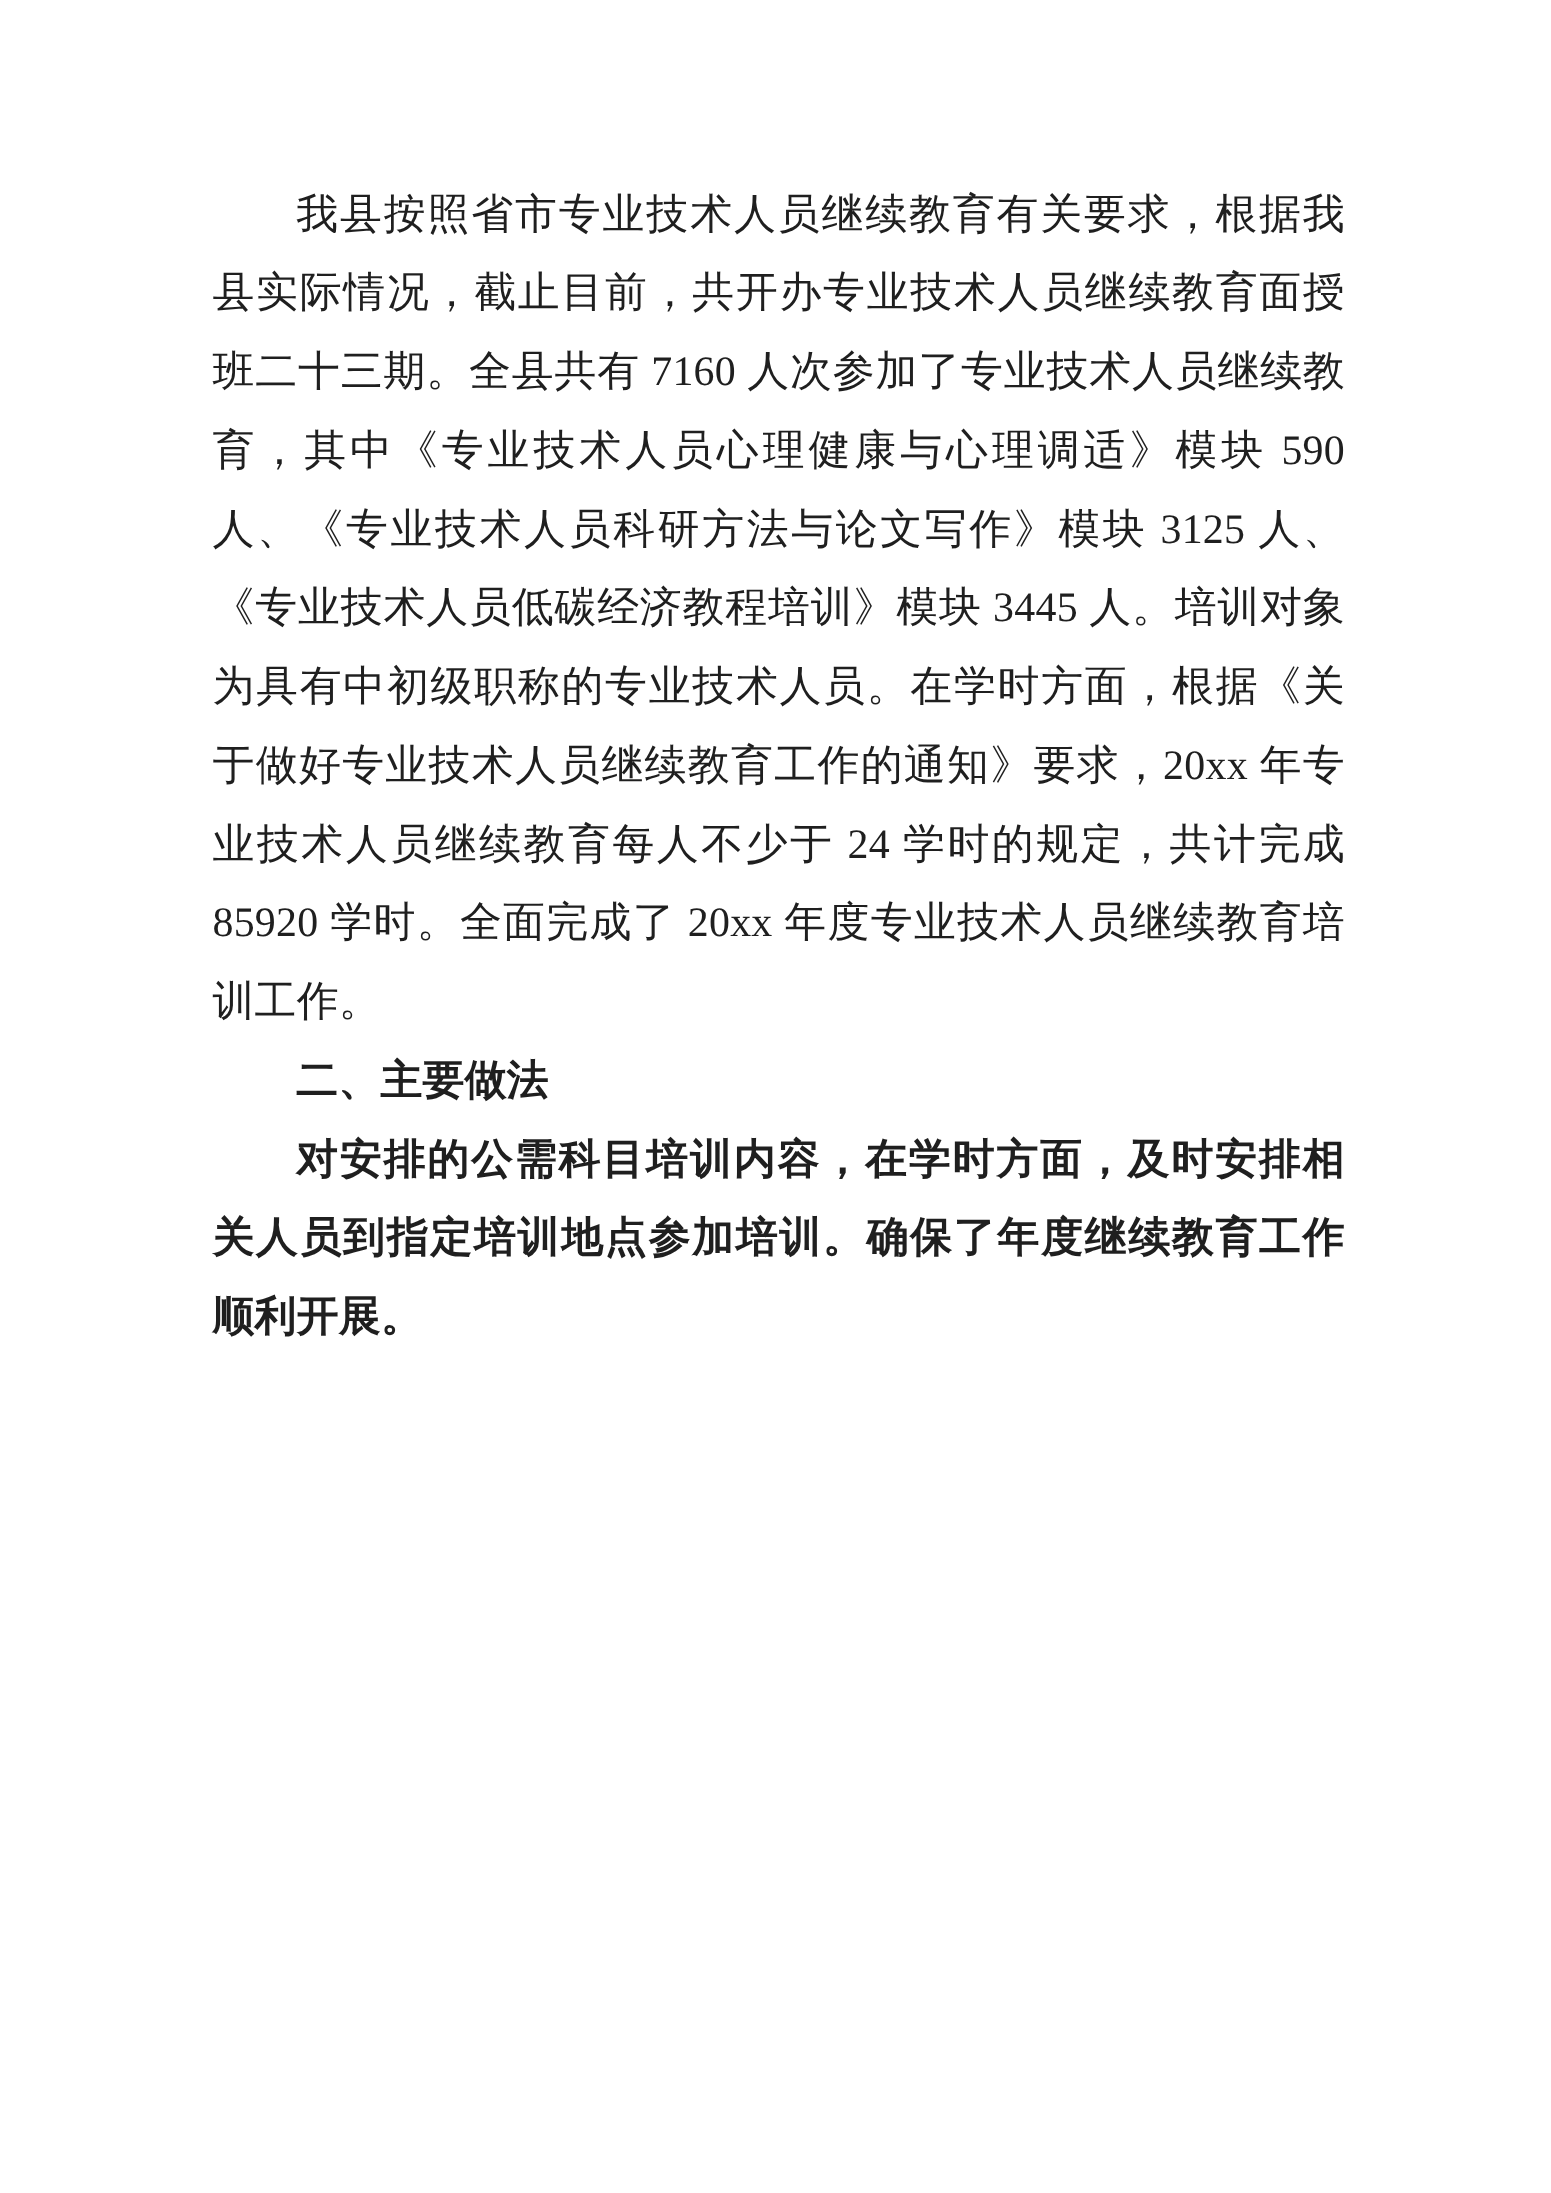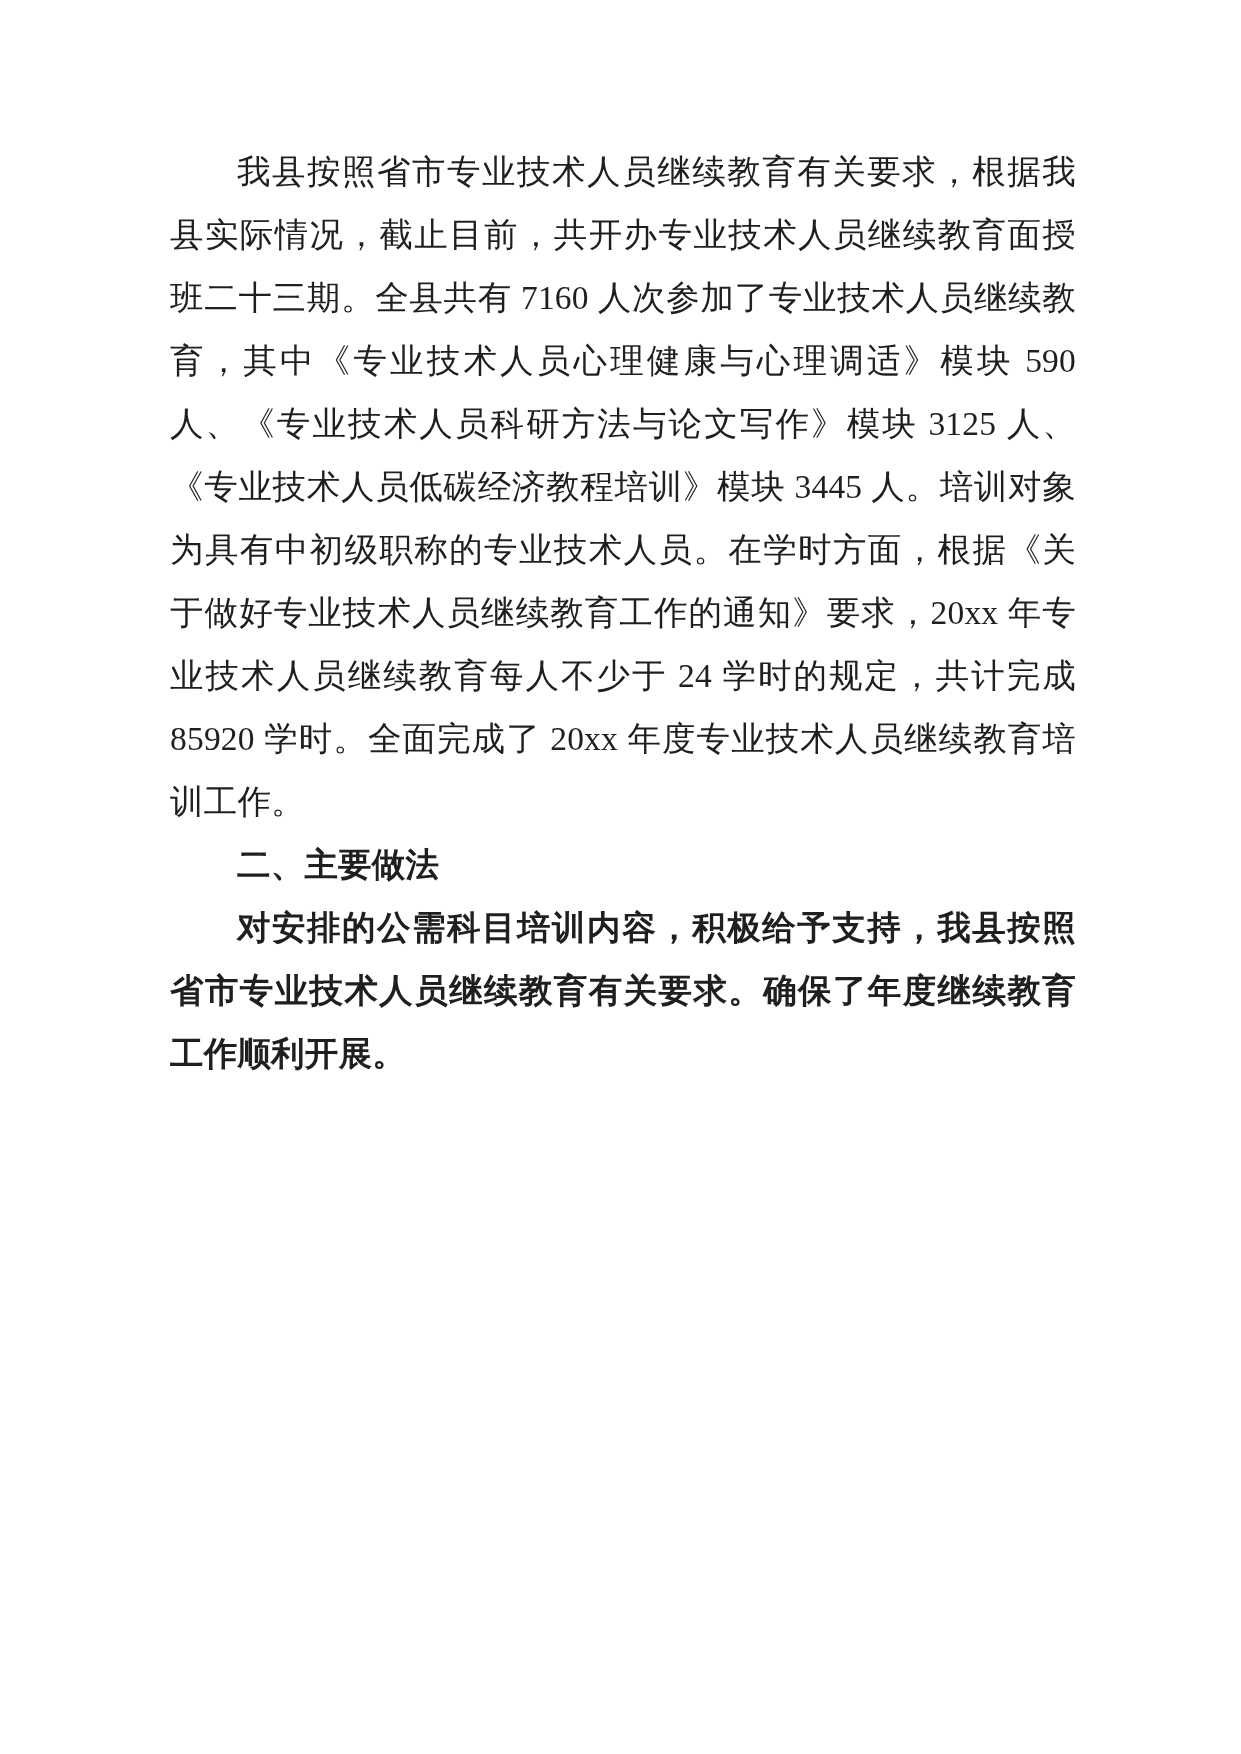--- a/index.html
+++ b/index.html
@@ -44,15 +44,15 @@
     text-indent: 2em;
   }
 </style>
 </head>
 <body>
 
 <div class="page">
   <div class="doc-body">
     <p class="para">我县按照省市专业技术人员继续教育有关要求，根据我县实际情况，截止目前，共开办专业技术人员继续教育面授班二十三期。全县共有 7160 人次参加了专业技术人员继续教育，其中《专业技术人员心理健康与心理调适》模块 590 人、《专业技术人员科研方法与论文写作》模块 3125 人、《专业技术人员低碳经济教程培训》模块 3445 人。培训对象为具有中初级职称的专业技术人员。在学时方面，根据《关于做好专业技术人员继续教育工作的通知》要求，20xx 年专业技术人员继续教育每人不少于 24 学时的规定，共计完成 85920 学时。全面完成了 20xx 年度专业技术人员继续教育培训工作。</p>
     <p class="para heading-para para-gap">二、主要做法</p>
-    <p class="para para-gap">对安排的公需科目培训内容，积极给予支持，我县按照省市专业技术人员继续教育有关要求。确保了年度继续教育工作顺利开展。</p>
+    <p class="para para-gap">对安排的公需科目培训内容，在学时方面，及时安排相关人员到指定培训地点参加培训。确保了年度继续教育工作顺利开展。</p>
   </div>
 </div>
 
 </body></html>

